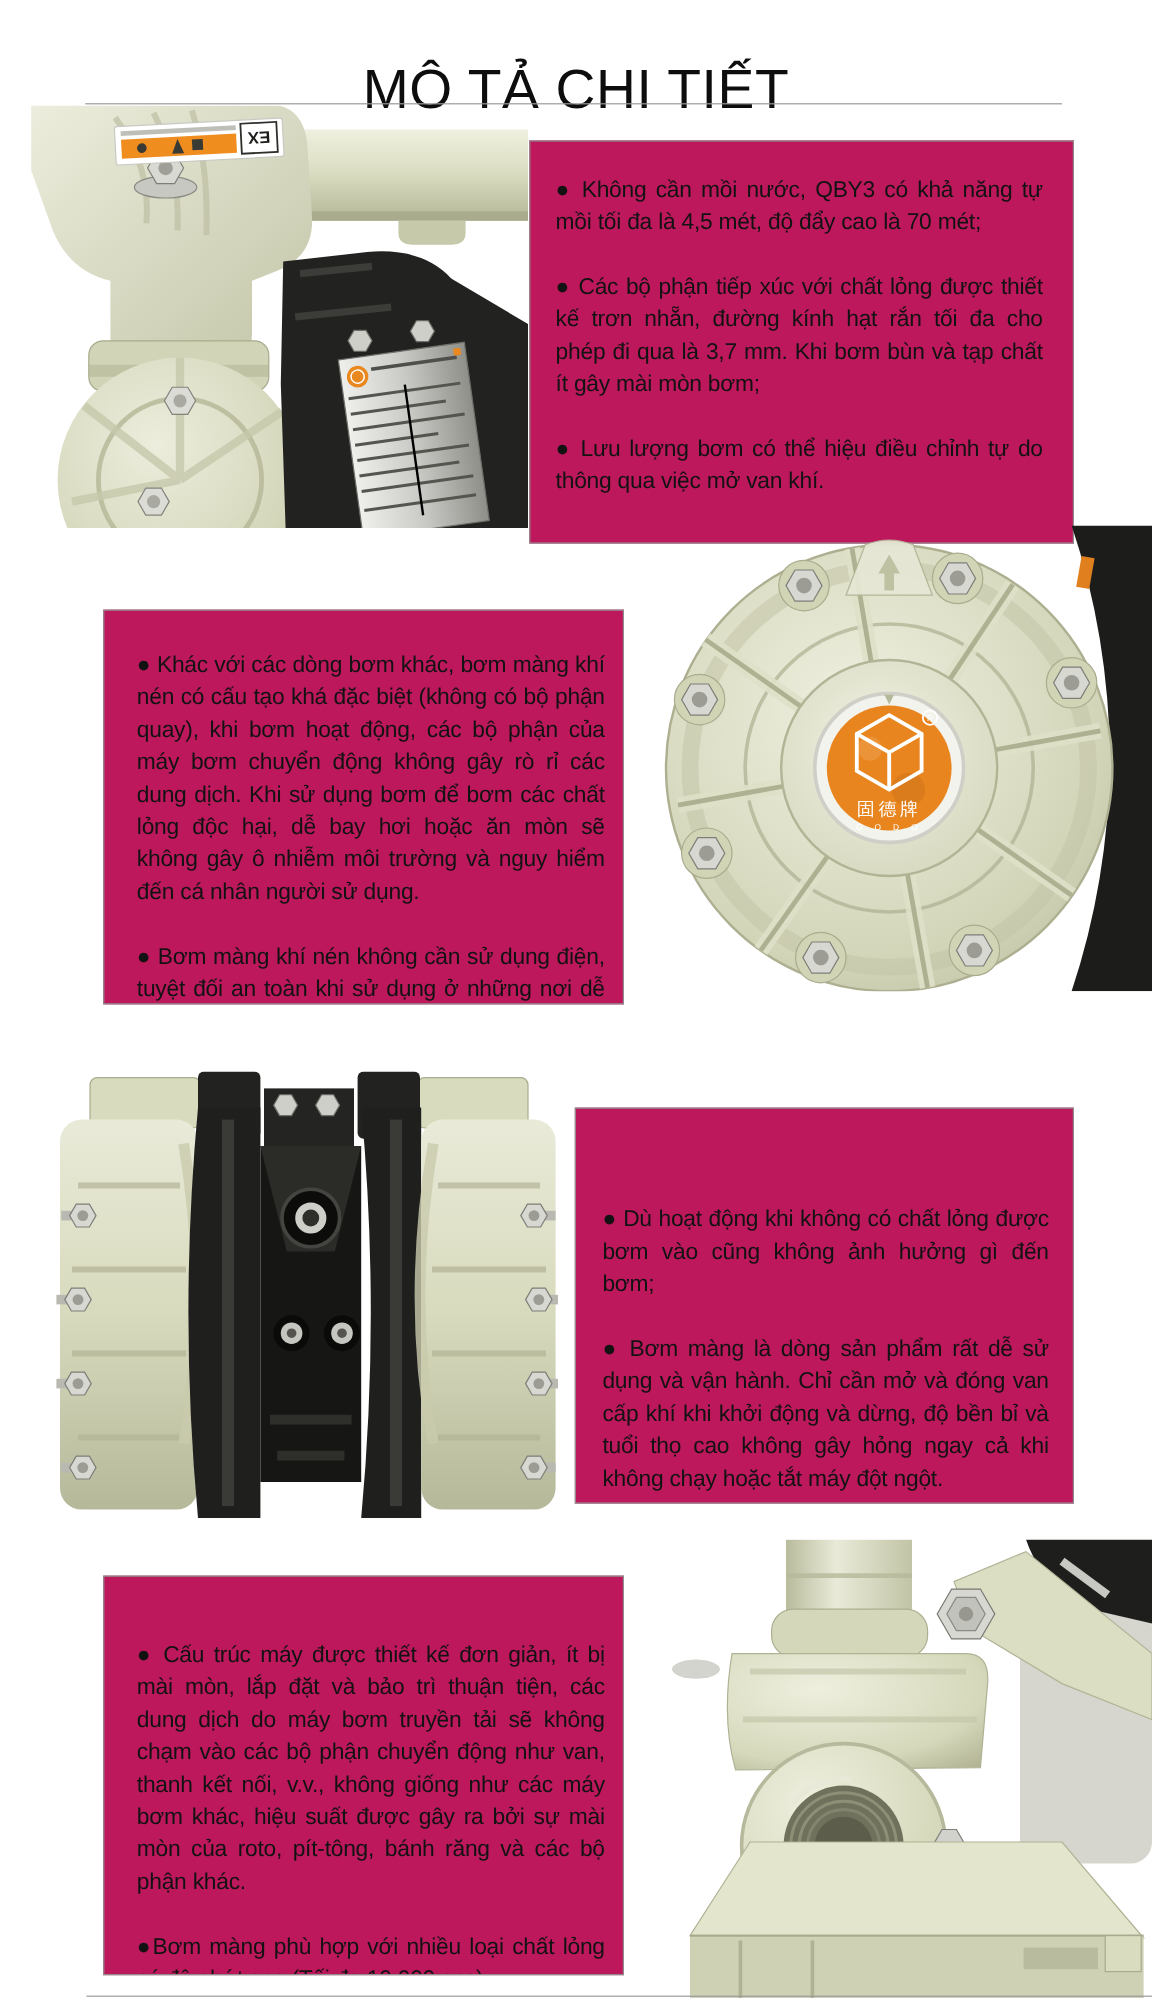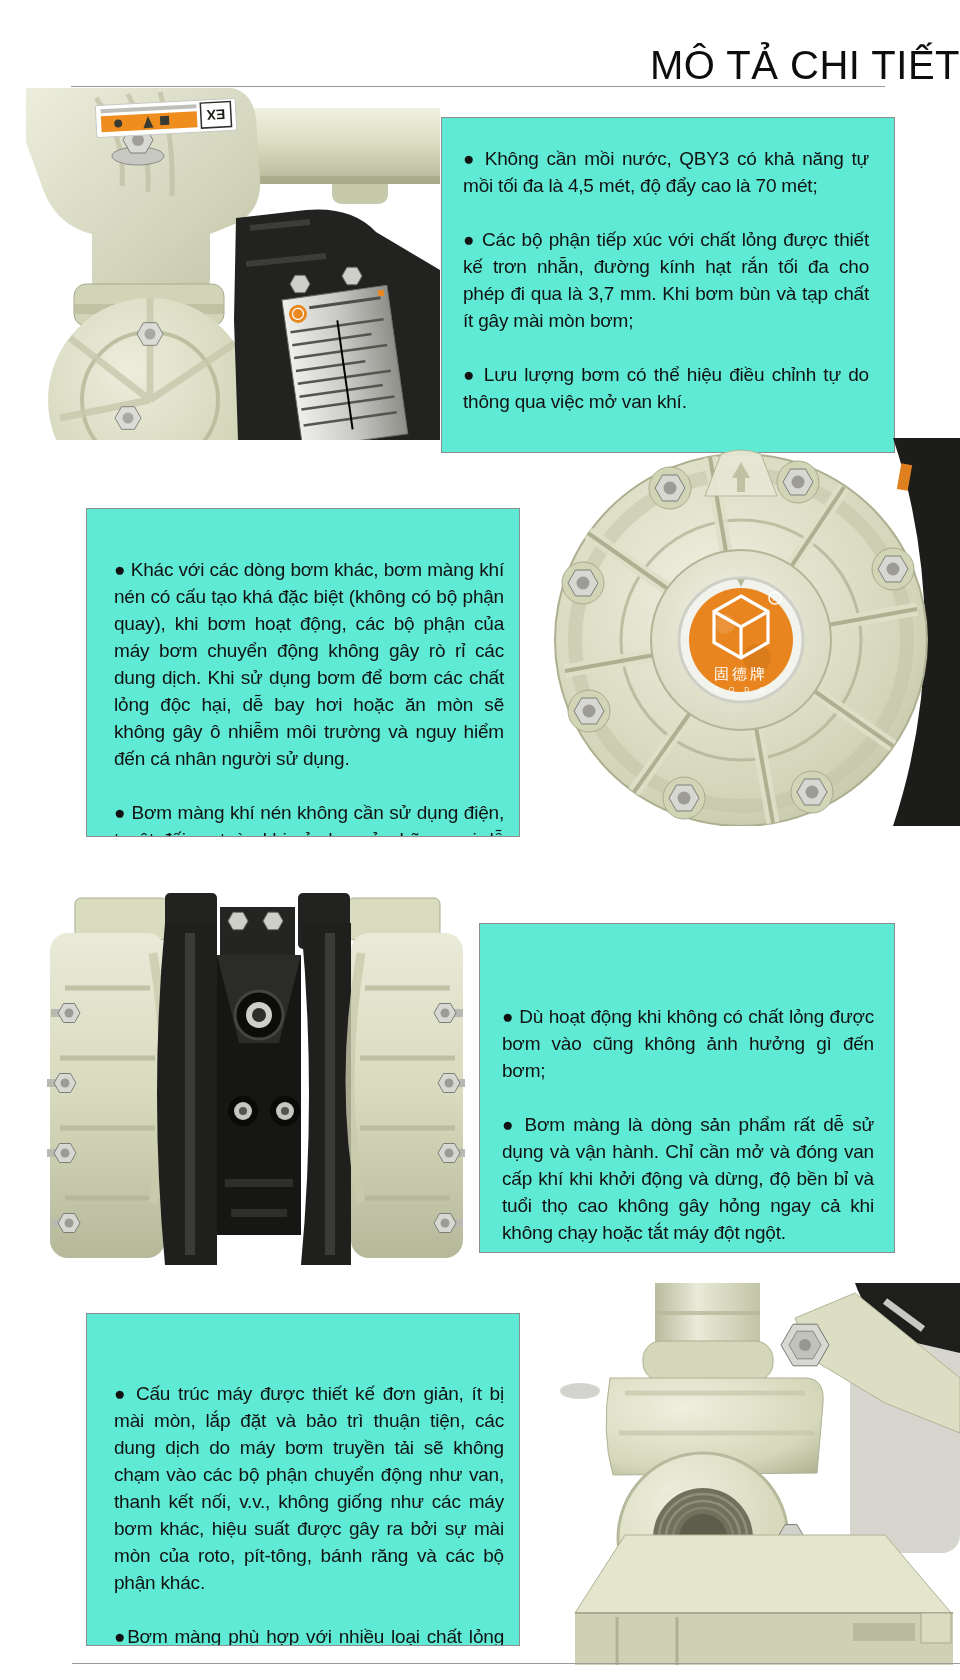--- a/index.html
+++ b/index.html
@@ -1,30 +1,30 @@
 <!DOCTYPE html>
 <html><head>
 <meta charset="utf-8">
 <style>
   html,body{margin:0;padding:0;background:#ffffff;}
   .page{position:relative;width:960px;height:1680px;background:#fff;overflow:hidden;
         font-family:"Liberation Sans", sans-serif;color:#111;}
-  .title{position:absolute;top:16px;left:0;width:960px;text-align:right;
-         font-size:40px;font-weight:400;letter-spacing:.5px;color:#0d0d0d;white-space:nowrap;}
+  .title{position:absolute;top:16px;left:0;width:960px;text-align:center;
+         font-size:46px;font-weight:400;letter-spacing:.5px;color:#0d0d0d;white-space:nowrap;}
   .rule{position:absolute;height:1px;background:#9b9b9b;}
   .rule-top{left:71px;top:86px;width:814px;}
   .rule-bottom{left:72px;top:1663px;width:888px;}
-  .box{position:absolute;box-sizing:border-box;border:1px solid #8e8e8e;background:#5eead4;
+  .box{position:absolute;box-sizing:border-box;border:1px solid #8e8e8e;background:#be185d;
        text-align:justify;font-size:19px;line-height:27px;letter-spacing:-0.2px;color:#121212;
        overflow:hidden;}
   .box p{margin:0 0 27px 0;}
   .box1{left:441px;top:117px;width:454px;height:336px;padding:27px 25px 0 21px;}
-  .box2{left:86px;top:508px;width:434px;height:329px;padding:47px 15px 0 27px;}
+  .box2{left:86px;top:508px;width:434px;height:329px;padding:32px 15px 0 27px;}
   .box3{left:479px;top:923px;width:416px;height:330px;padding:79px 20px 0 22px;}
-  .box4{left:86px;top:1313px;width:434px;height:333px;padding:66px 15px 0 27px;}
+  .box4{left:86px;top:1313px;width:434px;height:333px;padding:52px 15px 0 27px;}
   .photo{position:absolute;display:block;}
   .ph1{left:0;top:88px;width:440px;height:352px;}
   .ph2{left:525px;top:438px;width:435px;height:388px;}
   .ph3{left:35px;top:893px;width:430px;height:372px;}
   .ph4{left:555px;top:1283px;width:405px;height:382px;}
   text{font-family:"Liberation Sans", sans-serif;}
 </style>
 </head>
 <body>
 

